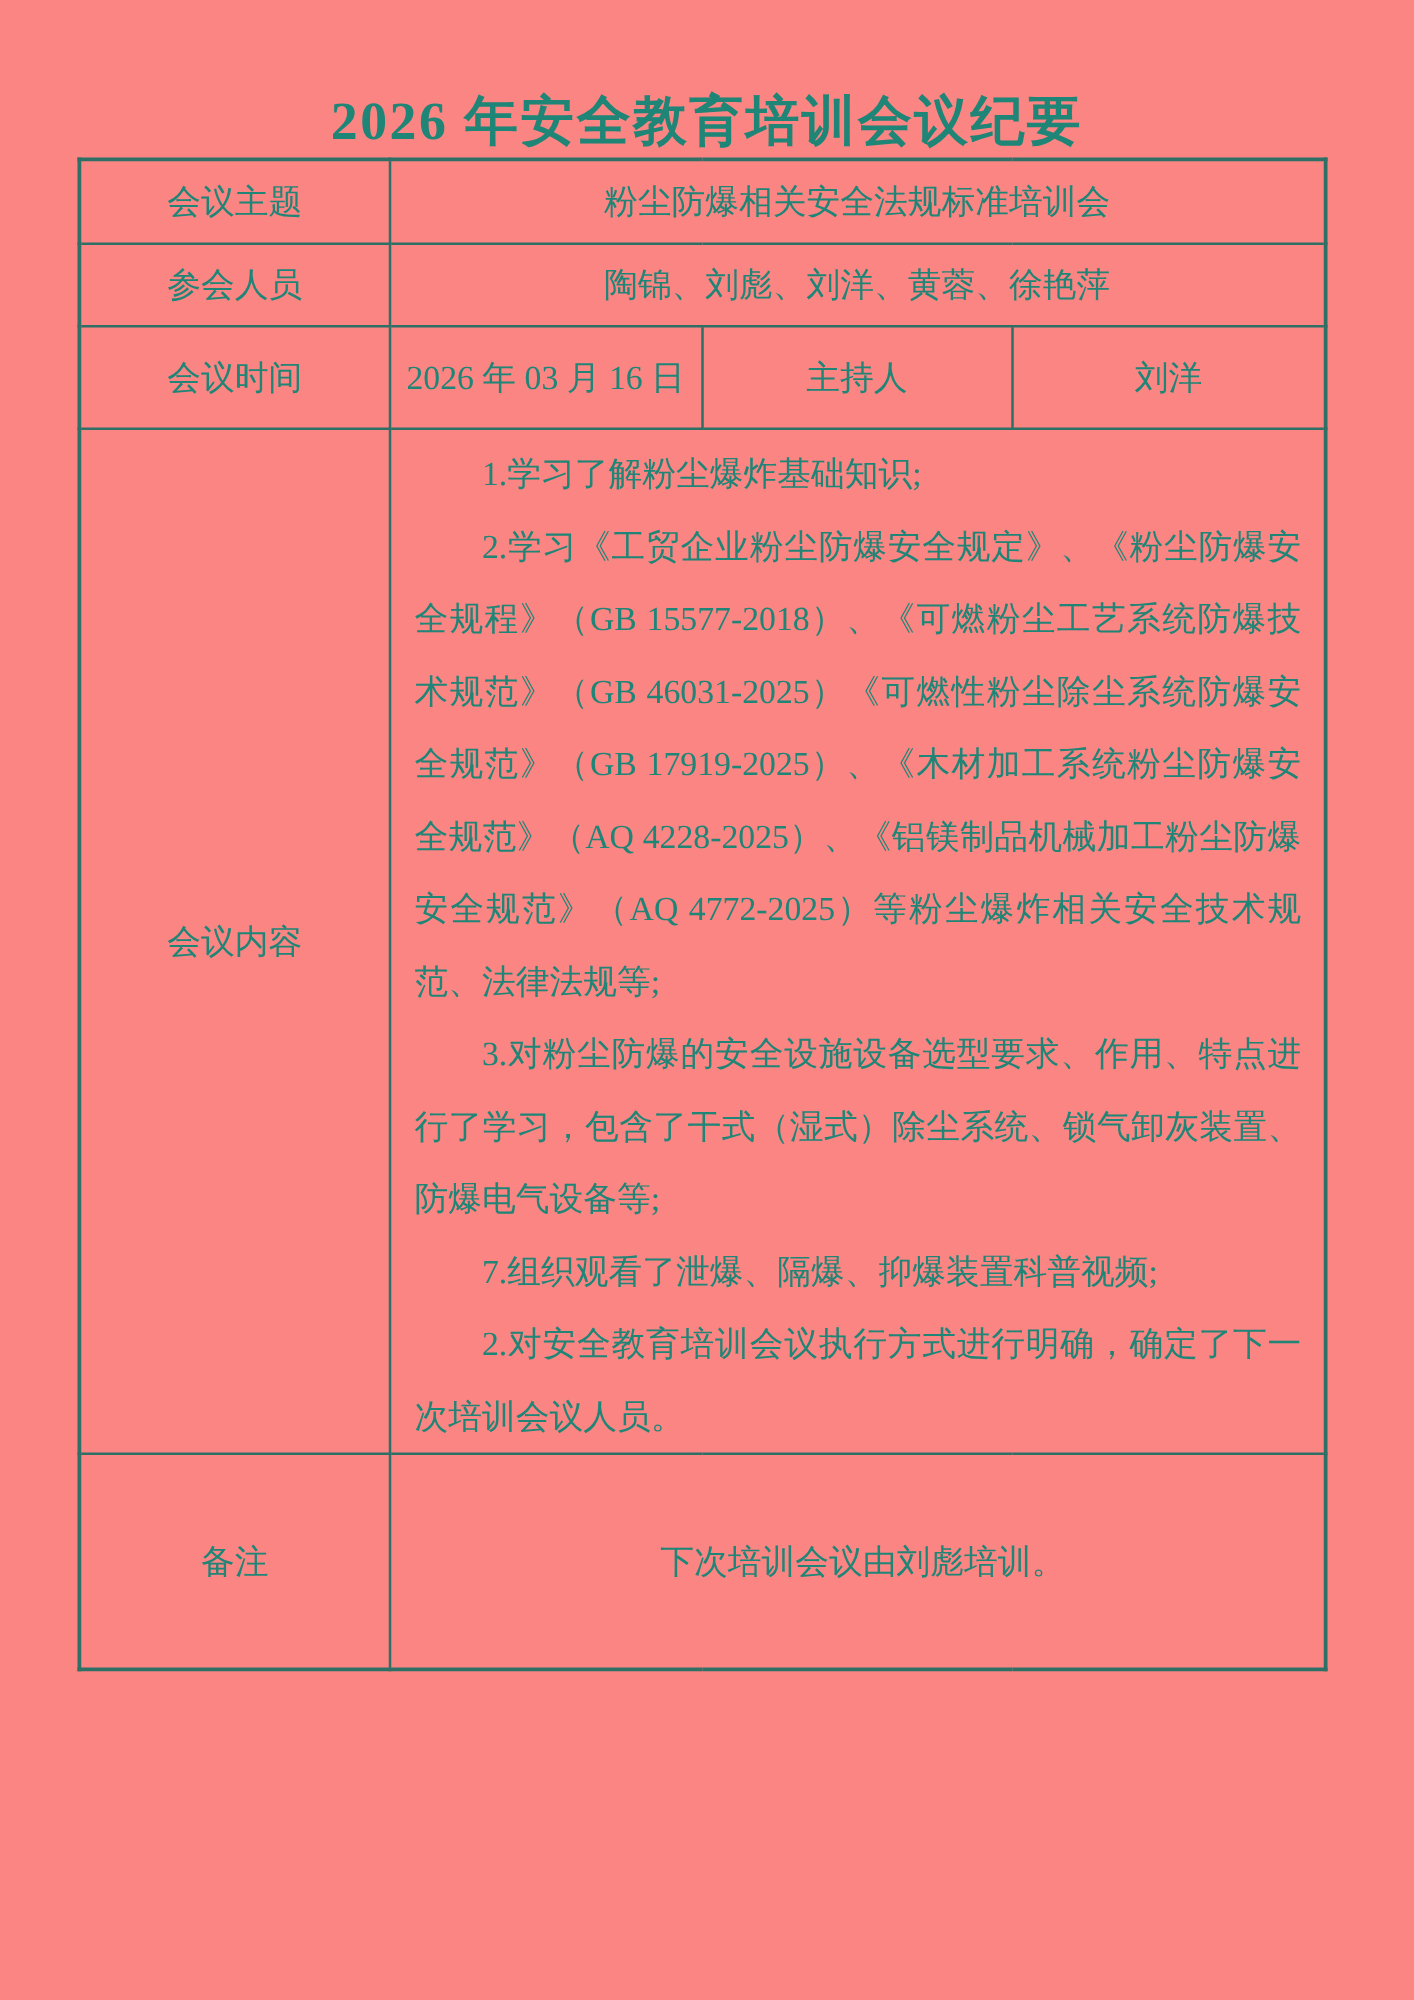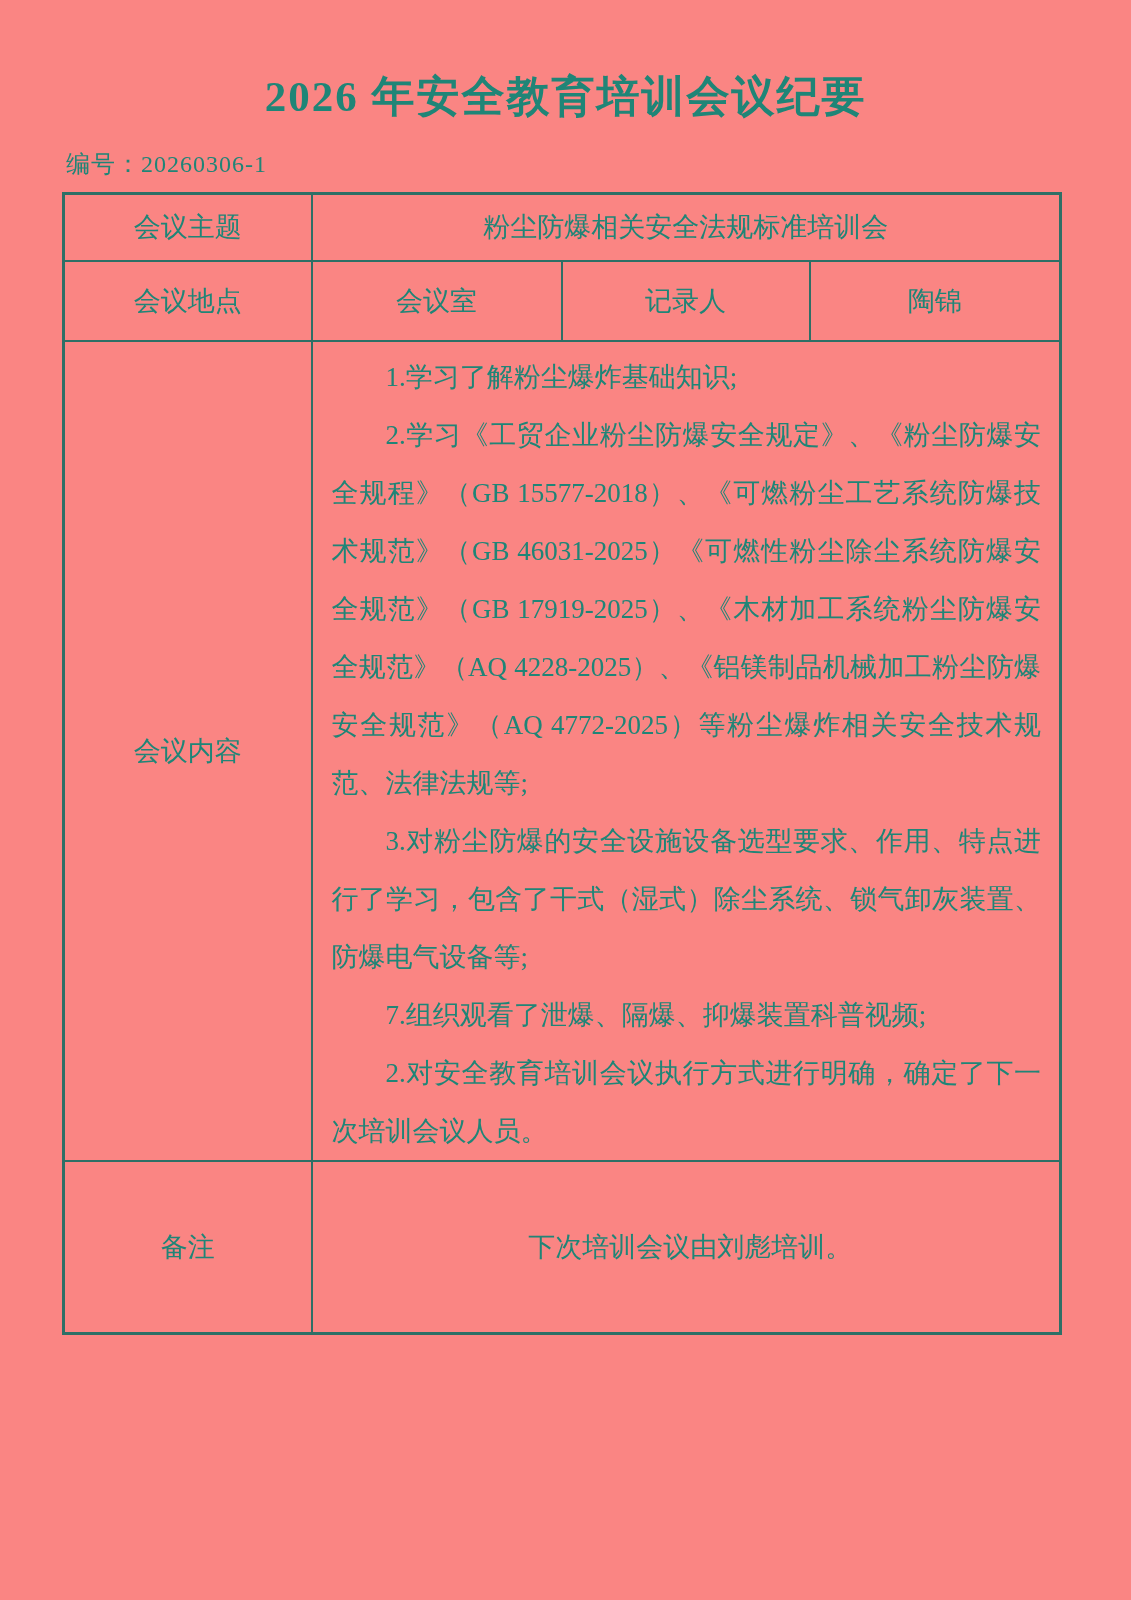--- a/index.html
+++ b/index.html
@@ -70,44 +70,47 @@
     padding-left: 9px;
   }
 </style>
 </head>
 <body>
 
 <div class="page">
 
   <h1 class="title">2026 年安全教育培训会议纪要</h1>
 
-  <div class="doc-number"><span>编号：</span><span>20260306-1</span></div>
 
   <table class="minutes">
     <colgroup>
       <col style="width:248px">
       <col style="width:250px">
       <col style="width:248px">
       <col style="width:251px">
     </colgroup>
 
     <tbody>
         <tr class="r-topic">
       <td>会议主题</td>
       <td colspan="3">粉尘防爆相关安全法规标准培训会</td>
     </tr>
 
+    <tr class="r-att">
+      <td>参会人员</td>
+      <td colspan="3">陶锦、刘彪、刘洋、黄蓉、徐艳萍</td>
+    </tr>
 
+    <tr class="r-time">
+      <td>会议时间</td>
+      <td>2026 年 03 月 16 日</td>
+      <td>主持人</td>
+      <td>刘洋</td>
+    </tr>
 
-    <tr class="r-loc">
-      <td>会议地点</td>
-      <td>会议室</td>
-      <td>记录人</td>
-      <td>陶锦</td>
-    </tr>
 
     <tr class="r-content">
       <td>会议内容</td>
       <td colspan="3" class="content-cell">
         <div class="para">1.学习了解粉尘爆炸基础知识;</div>
         <div class="para">2.学习《工贸企业粉尘防爆安全规定》、《粉尘防爆安全规程》（GB 15577-2018）、《可燃粉尘工艺系统防爆技术规范》（GB 46031-2025）《可燃性粉尘除尘系统防爆安全规范》（GB 17919-2025）、《木材加工系统粉尘防爆安全规范》（AQ 4228-2025）、《铝镁制品机械加工粉尘防爆安全规范》（AQ 4772-2025）等粉尘爆炸相关安全技术规范、法律法规等;</div>
         <div class="para">3.对粉尘防爆的安全设施设备选型要求、作用、特点进行了学习，包含了干式（湿式）除尘系统、锁气卸灰装置、防爆电气设备等;</div>
         <div class="para">7.组织观看了泄爆、隔爆、抑爆装置科普视频;</div>
         <div class="para">2.对安全教育培训会议执行方式进行明确，确定了下一次培训会议人员。</div>
       </td>

